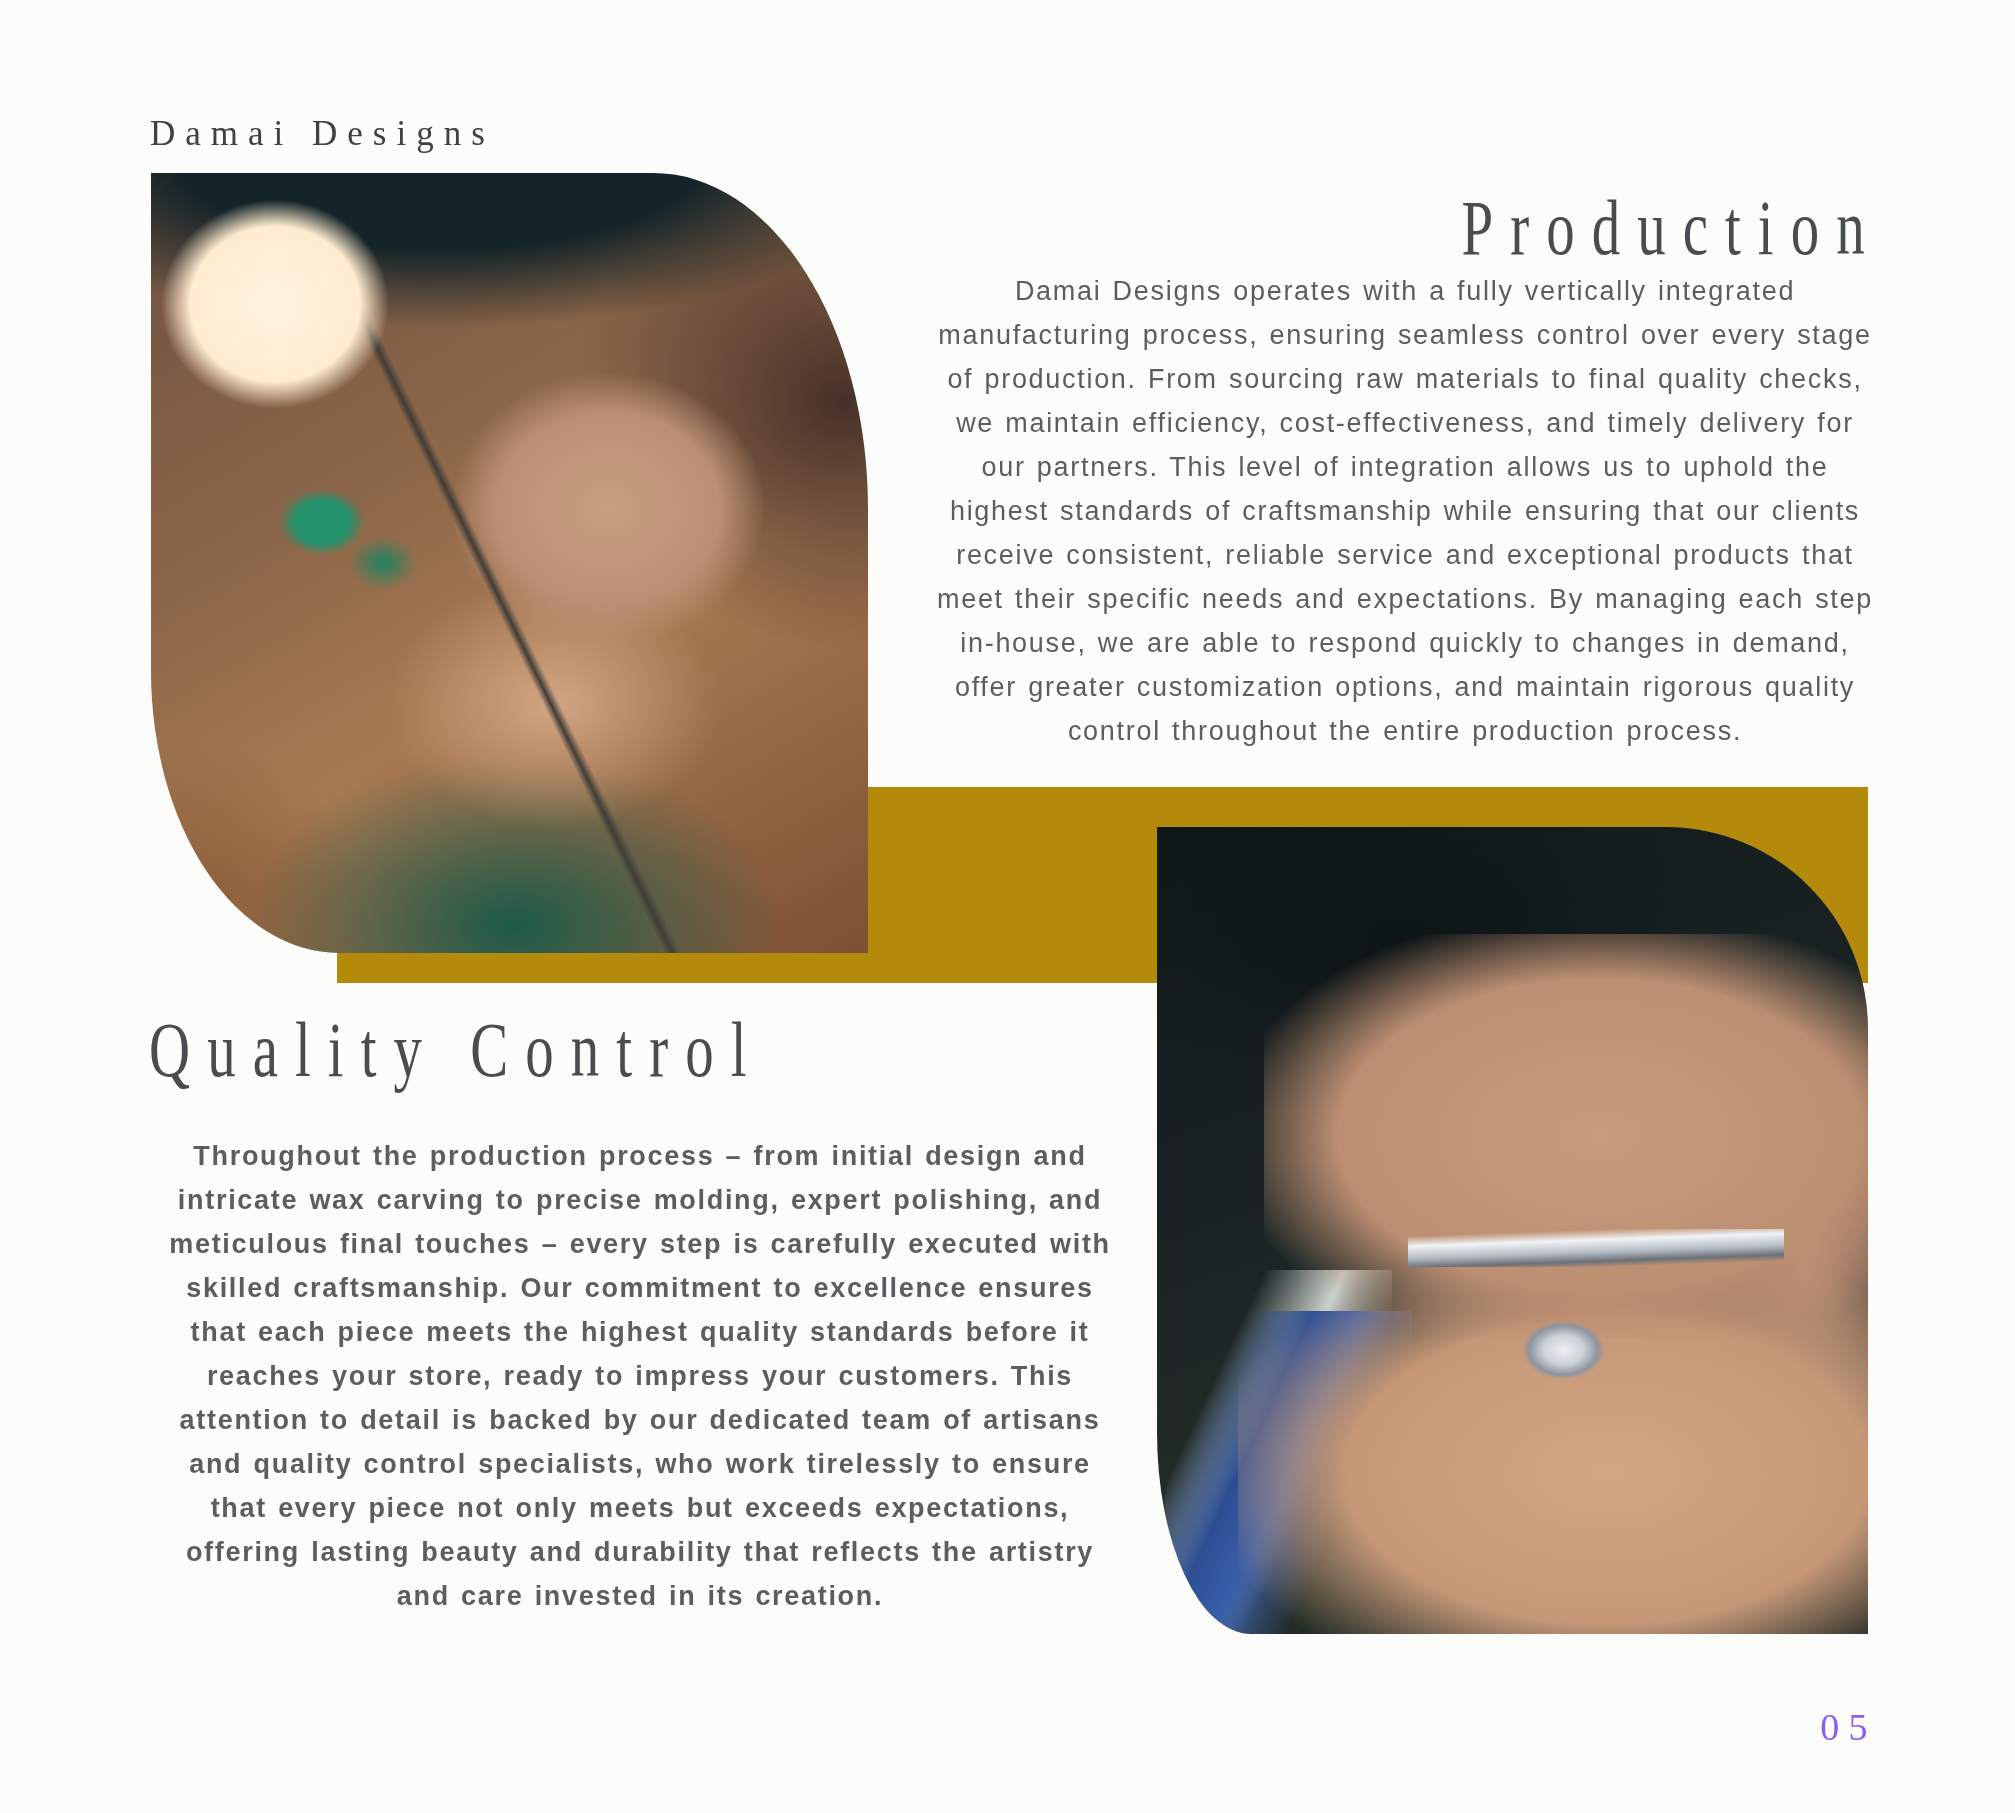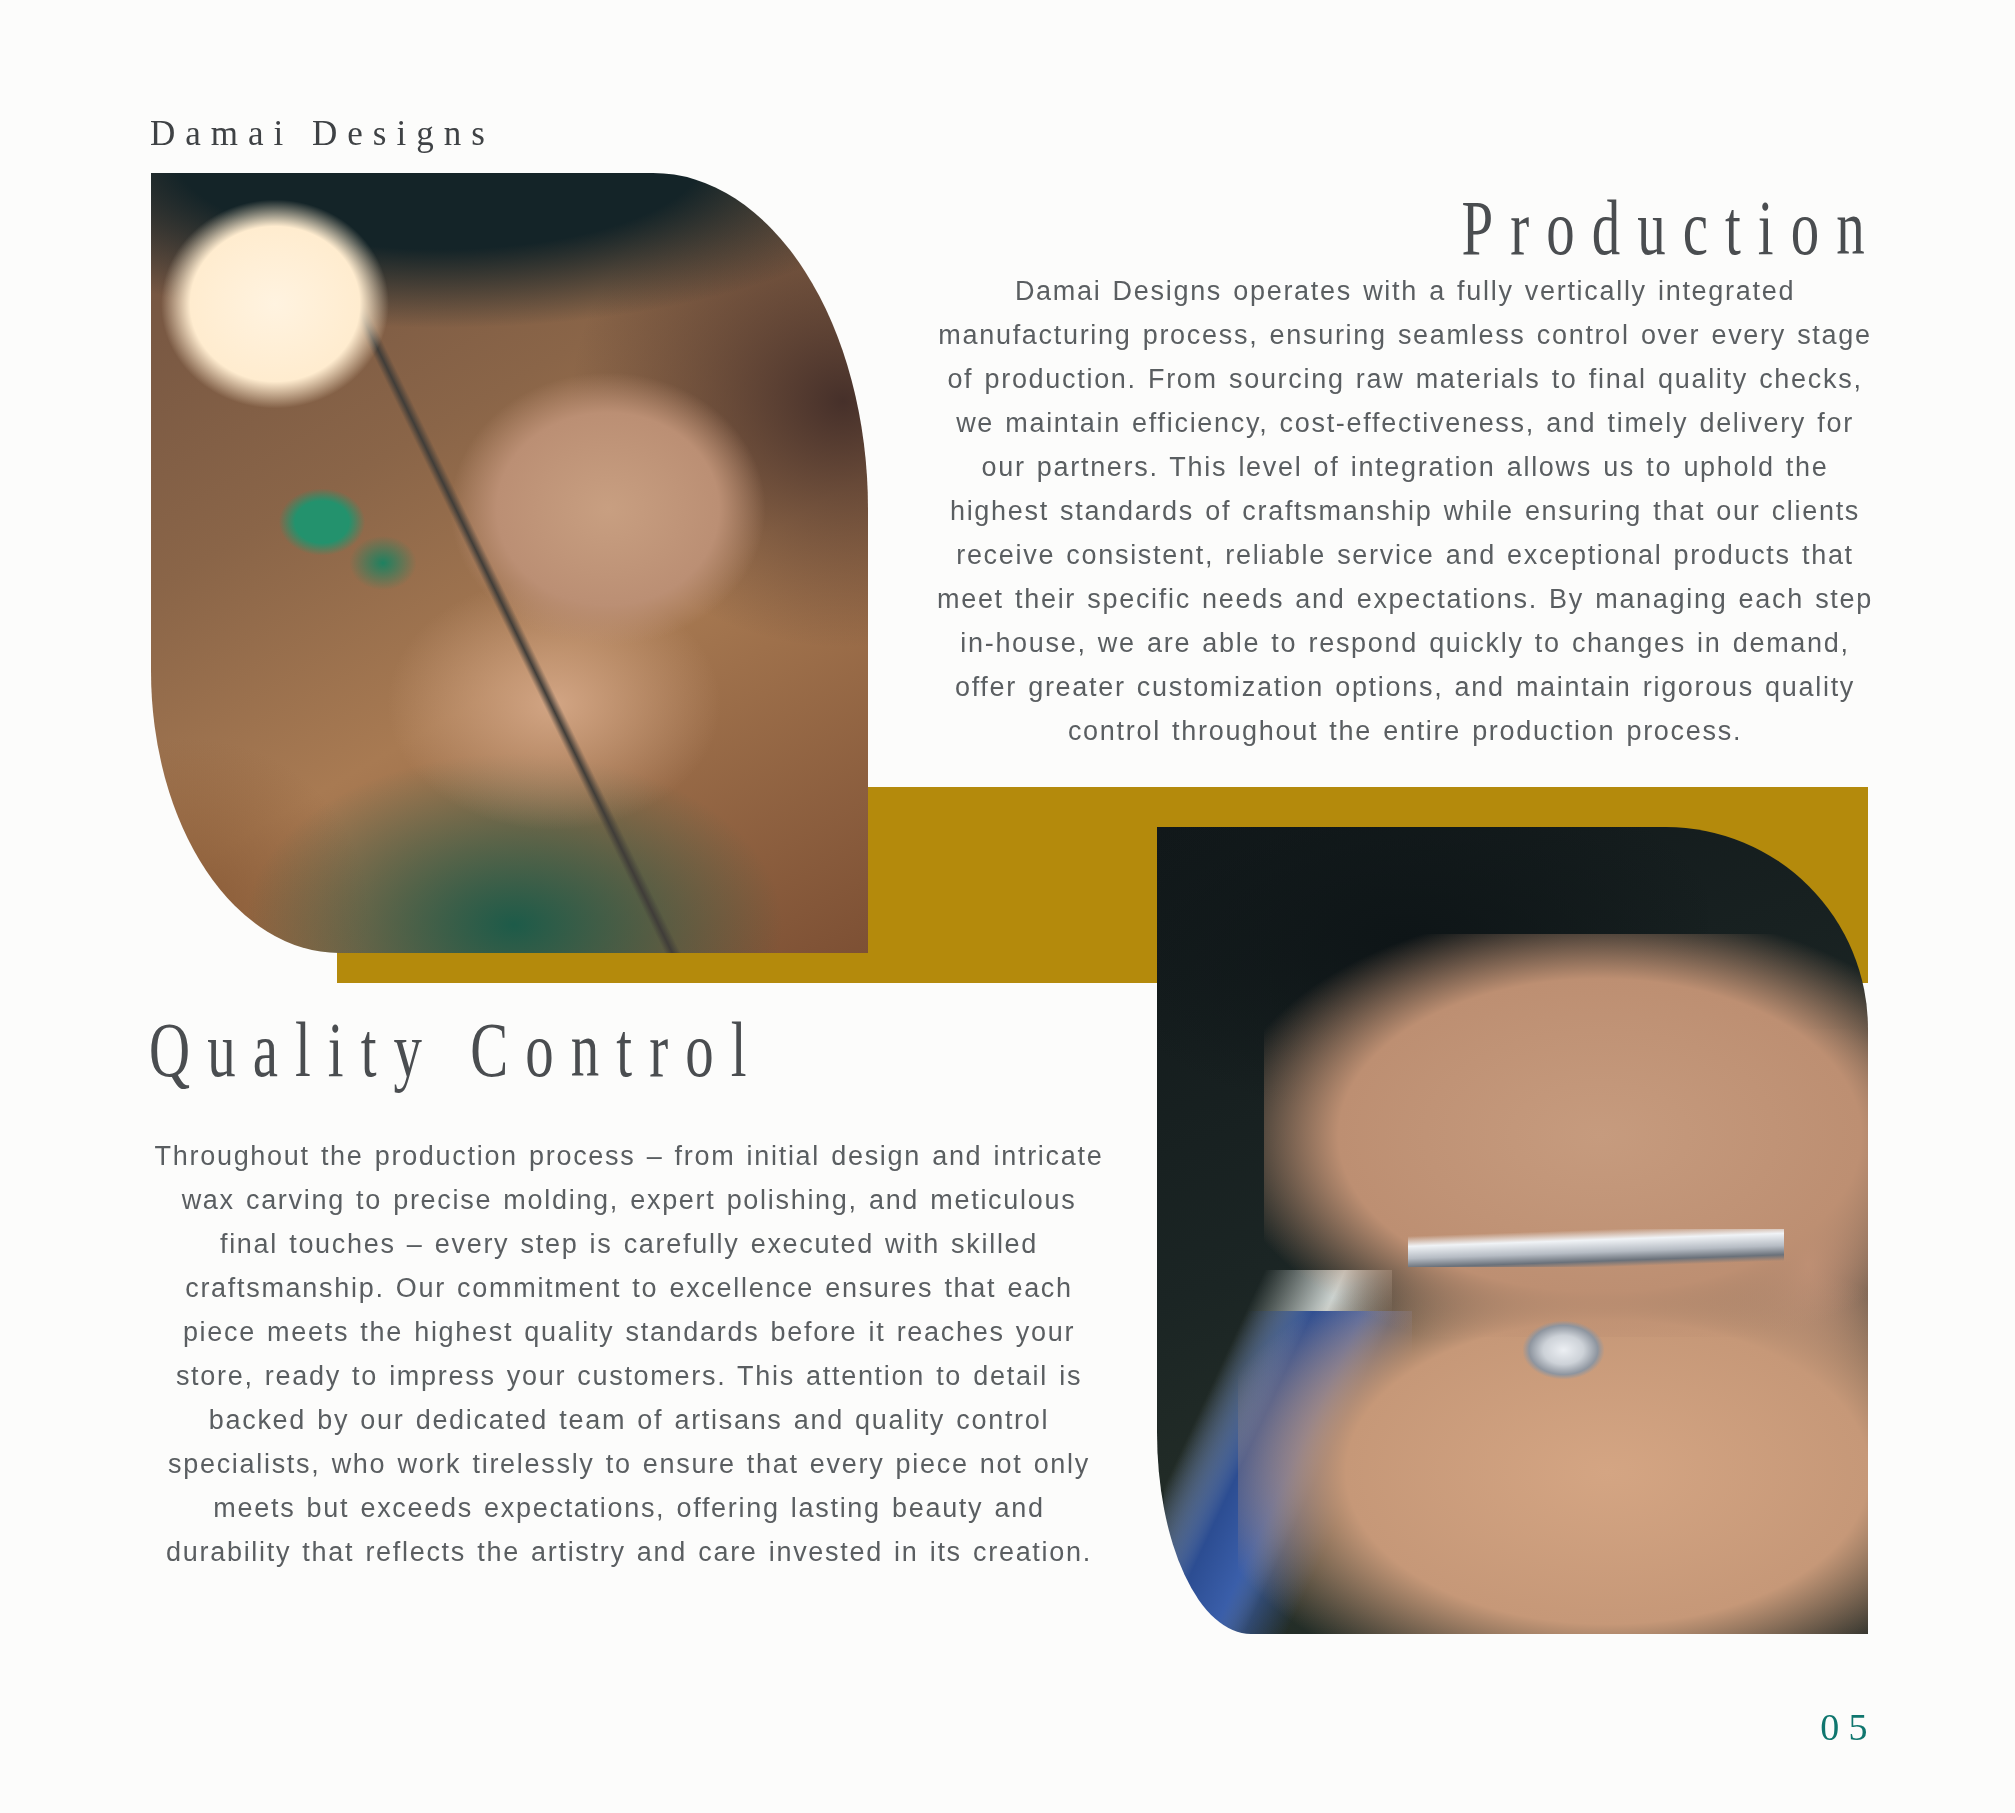--- a/index.html
+++ b/index.html
@@ -112,30 +112,30 @@
     font-weight:300;
     font-size:27px;
     line-height:44px;
     letter-spacing:1.7px;
     word-spacing:2px;
     color:#5a5e61;
     margin:0;
     text-align:center;
   }
   .production-body{left:935px;top:269px;width:940px;}
-  .quality-body{left:152px;top:1134px;width:954px;}
+  .quality-body{left:163px;top:1134px;width:954px;font-weight:bold;}
 
   
   .page-number{
     position:absolute;z-index:3;
     right:138px;top:1705px;
     font-family:"Liberation Serif", serif;
     font-size:38px;
     letter-spacing:9.4px;
-    color:#0f766e;
+    color:#8b5cf6;
     white-space:nowrap;
   }
 </style>
 </head>
 <body>
 
 <div class="page">
 
   <div class="brand">Damai Designs</div>
 

